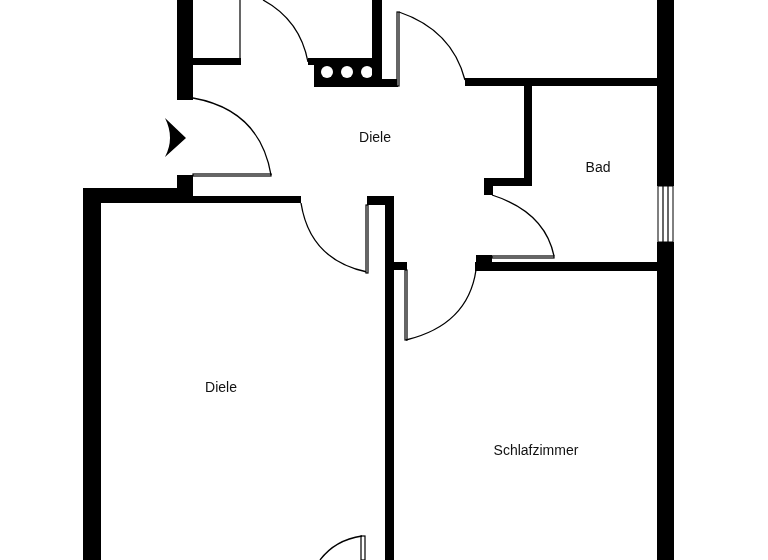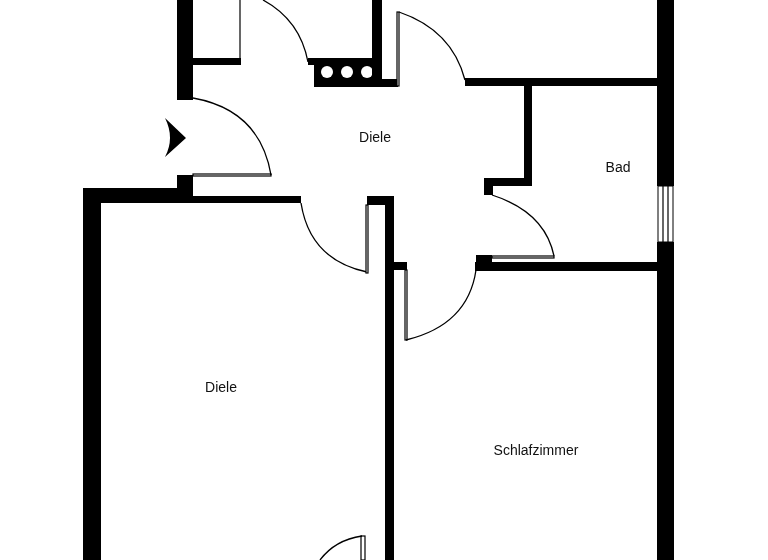--- a/index.html
+++ b/index.html
@@ -76,15 +76,15 @@
   <rect class="wall" x="394" y="262" width="13" height="8"></rect>
   <rect class="door-leaf" x="405" y="270" width="2" height="70"></rect>
   <path class="door-arc" d="M 406 340 Q 468 325 476 270"></path>
   <rect class="wall" x="476" y="255" width="9" height="8"></rect>
 
   <rect class="door-leaf" x="361" y="536" width="4" height="24"></rect>
   <path class="door-arc" d="M 320 560 Q 335 540 362 536"></path>
 </svg>
 
 <div class="room-label" style="left:375px; top:137px;">Diele</div>
-<div class="room-label" style="left:598px; top:167px;margin-left:20px;">Bad</div>
+<div class="room-label" style="left:598px; top:167px;">Bad</div>
 <div class="room-label" style="left:221px; top:387px;">Diele</div>
 <div class="room-label" style="left:536px; top:450px;text-align:center;">Schlafzimmer</div>
 
 </body></html>

